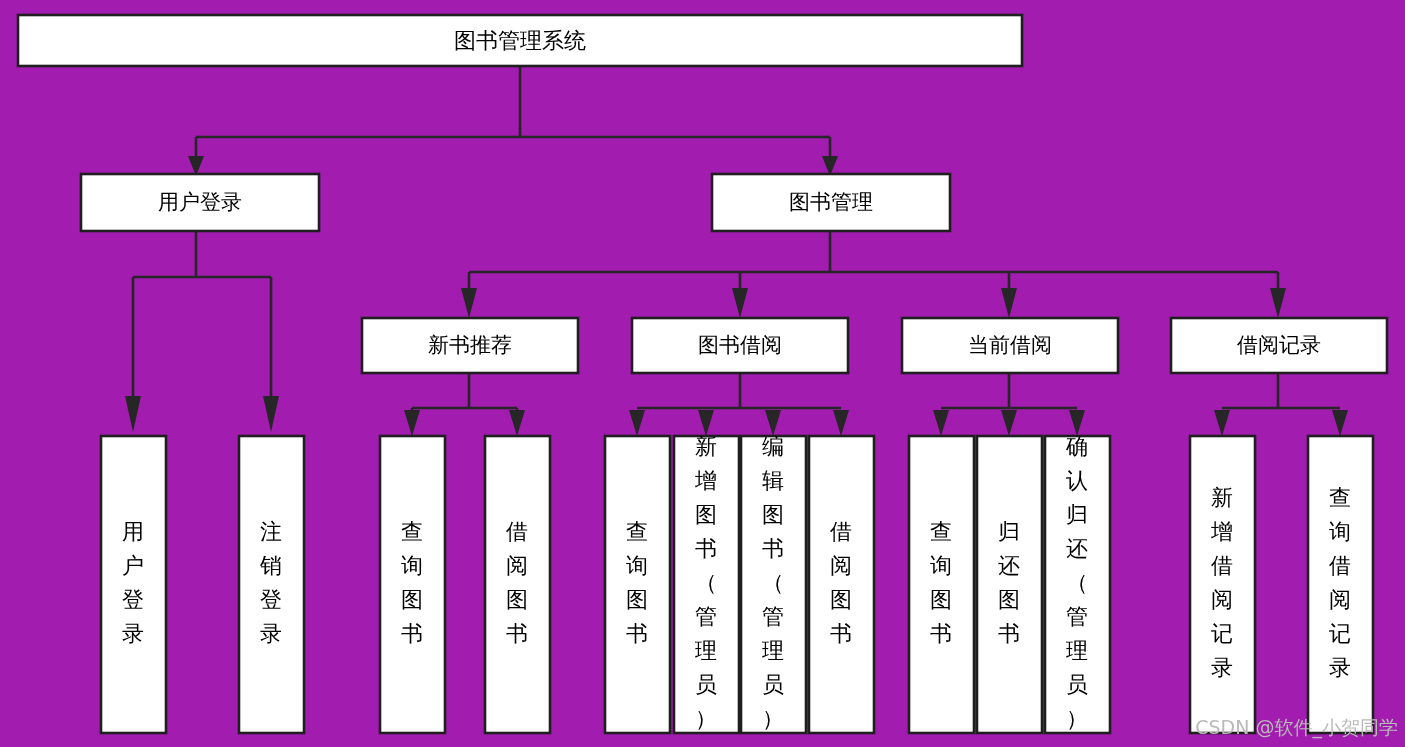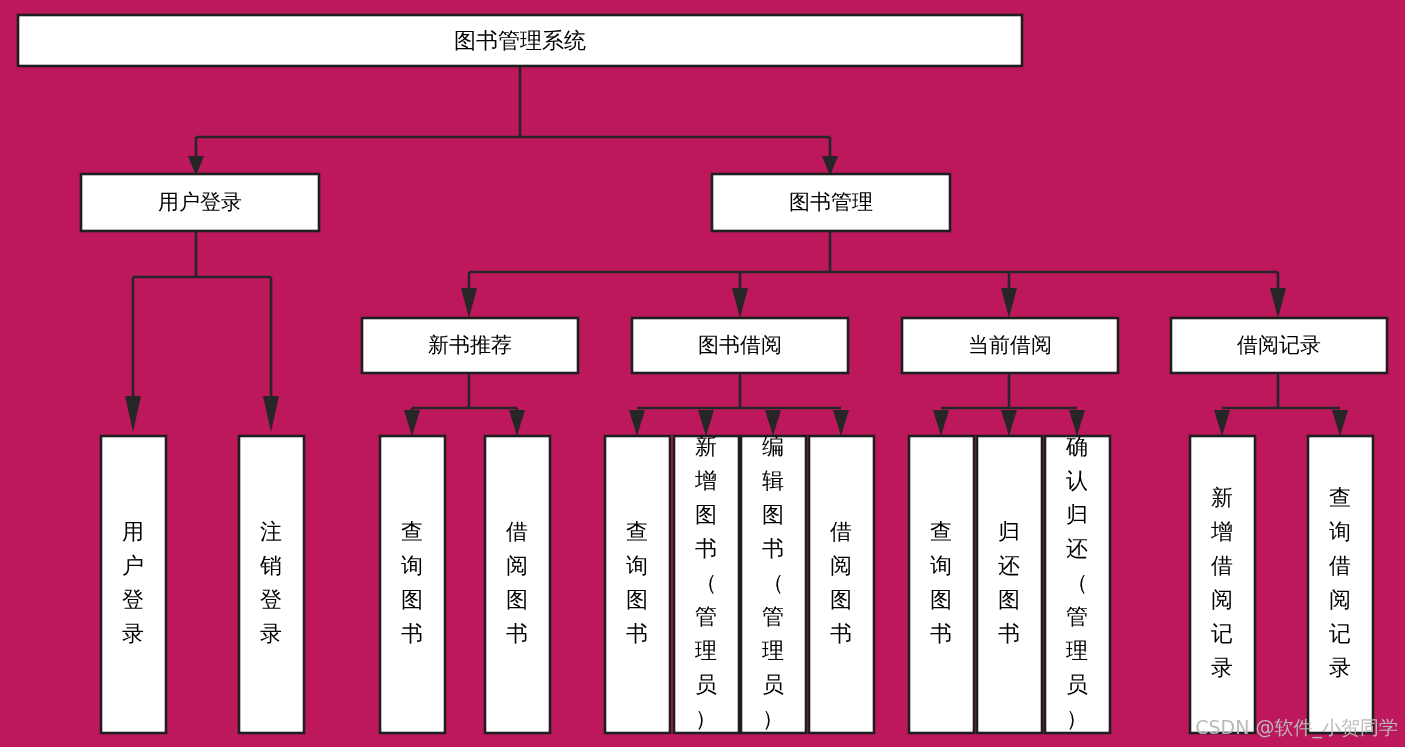--- a/index.html
+++ b/index.html
@@ -11,21 +11,21 @@
   body {
     width: 1405px;
     height: 747px;
     overflow: hidden;
     font-family: "DejaVu Sans", "Liberation Sans", sans-serif;
   }
   #diagram-root {
     position: relative;
     width: 1405px;
     height: 747px;
-    background: #be185d;
+    background: #a21caf;
   }
   svg.diagram-canvas {
     position: absolute;
     top: 0;
     left: 0;
     width: 1405px;
     height: 747px;
     display: block;
   }
   .node-box {

